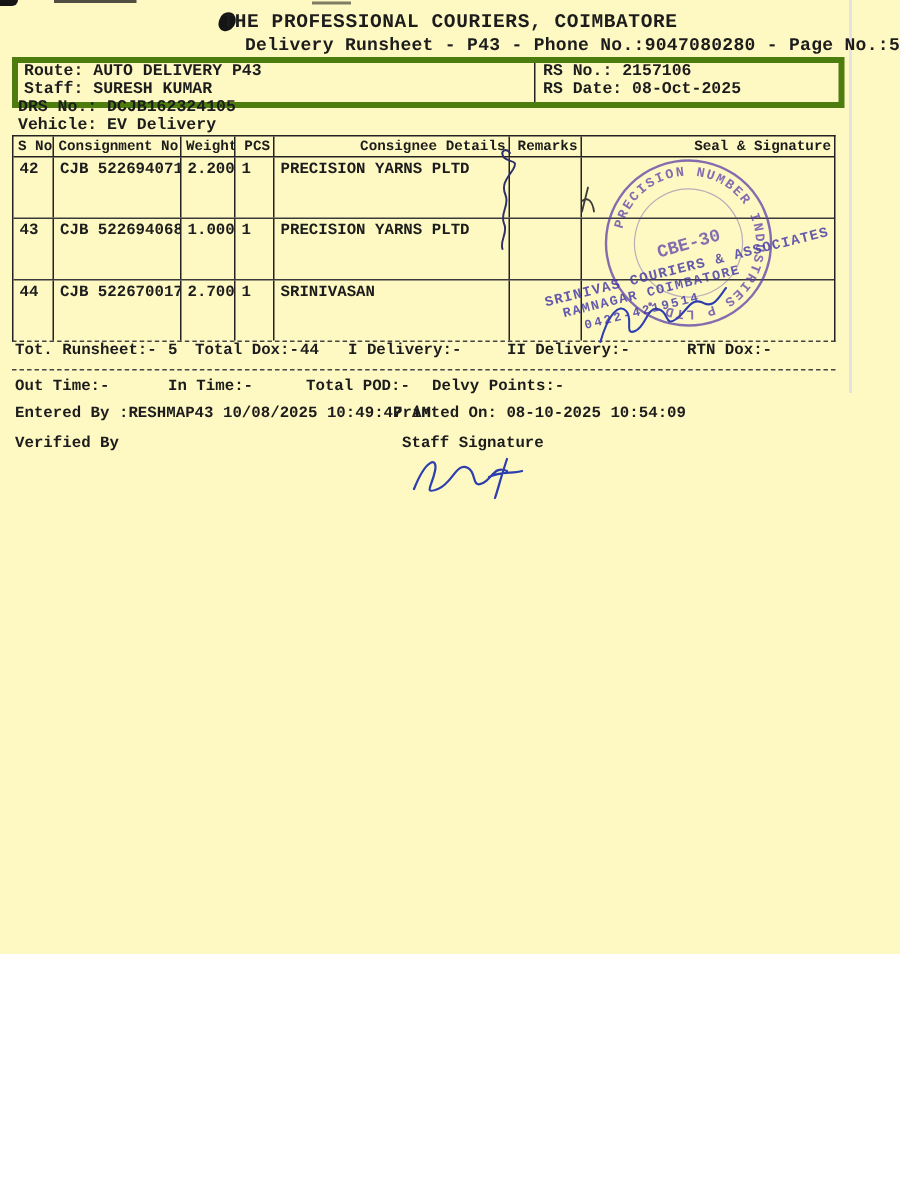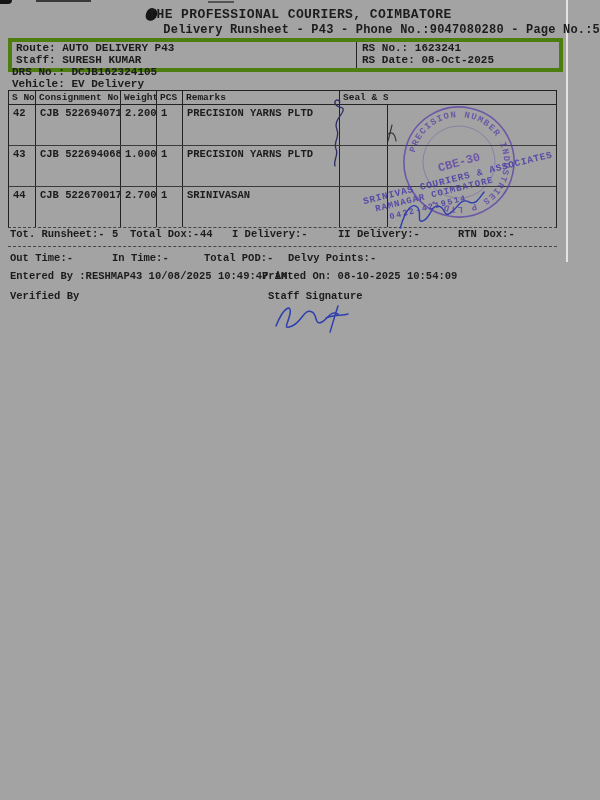--- a/index.html
+++ b/index.html
@@ -1,18 +1,18 @@
 <!DOCTYPE html>
 <html><head>
 <meta charset="utf-8">
 <style>
   html,body { margin:0; padding:0; background:#ffffff; }
   #page {
-    position:relative; width:600px; height:800px; overflow:hidden;
-    background:#a3a3a3;
+    position:relative; width:600px; height:636px; overflow:hidden;
+    background:#fef9c3;
     font-family:"Liberation Mono","DejaVu Sans Mono",monospace;
     color:#1c1c1c;
   }
   .abs { position:absolute; white-space:nowrap; font-weight:bold; }
   .fs13 { font-size:13px; letter-spacing:.4px; }
   .fs12 { font-size:12px; letter-spacing:.2px; }
   .fs11 { font-size:11px; }
   .fs10 { font-size:10.5px; }
 
   .title-wrap { left:0; top:7px; width:600px; text-align:center; }
@@ -32,21 +32,21 @@
   }
   .t-row { display:grid; grid-template-columns:27px 85px 36px 26px 157px 48px auto; }
   .t-row.header { border-bottom:1px solid #222; }
   .t-row.data { height:40px; border-bottom:1px solid #3a3a3a; }
   .t-row.data:last-child { border-bottom:none; }
   .t-cell {
     border-right:1px solid #222; padding:2px 3px 1px 4px;
     font-size:10.5px; font-weight:bold; overflow:hidden; white-space:nowrap;
   }
   .t-row .t-cell:last-child { border-right:none; }
-  .t-row.header .t-cell { font-size:9.5px; padding:1px 2px 1px 3px; }
+  .t-row.header .t-cell { font-size:9.5px; padding:1px 2px 1px 3px;text-align:right; }
 
   .dashed-rule { position:absolute; left:8px; width:549px; border-top:1px dashed #444; height:0; }
 
   .sig { position:absolute; }
   .sig path { fill:none; stroke-linecap:round; stroke-linejoin:round; }
 
   .round-stamp {
     position:absolute; left:393px; top:96px;
     transform:rotate(12deg); opacity:.88;
   }
@@ -80,32 +80,33 @@
   <div class="artifact a4"></div>
   <div class="scan-edge"></div>
 
   <div class="abs fs13 title-wrap">THE PROFESSIONAL COURIERS, COIMBATORE</div>
   <div class="abs fs12 subtitle-wrap">Delivery Runsheet - P43 - Phone No.:9047080280 - Page No.:5</div>
 
   <div class="info-box">
     <div class="info-divider"></div>
     <span class="abs" style="left:4px; top:0;">Route: AUTO DELIVERY P43</span>
     <span class="abs" style="left:4px; top:12px;">Staff: SURESH KUMAR</span>
-    <span class="abs" style="left:350px; top:0;">RS No.: 1623241</span>
+    <span class="abs" style="left:350px; top:0;">RS No.: 2157106</span>
     <span class="abs" style="left:350px; top:12px;">RS Date: 08-Oct-2025</span>
   </div>
   <span class="abs fs11" style="left:12px; top:66px;">DRS No.: DCJB162324105</span>
   <span class="abs fs11" style="left:12px; top:78px;">Vehicle: EV Delivery</span>
 
   <div class="runsheet-table">
     <div class="t-row header">
       <div class="t-cell">S No</div>
       <div class="t-cell">Consignment No</div>
       <div class="t-cell">Weight</div>
       <div class="t-cell">PCS</div>
+      <div class="t-cell">Consignee Details</div>
       <div class="t-cell">Remarks</div>
       <div class="t-cell">Seal &amp; Signature</div>
     </div>
 
     <div class="t-row data">
       <div class="t-cell">42</div>
       <div class="t-cell">CJB 522694071</div>
       <div class="t-cell">2.200</div>
       <div class="t-cell">1</div>
       <div class="t-cell">PRECISION YARNS PLTD</div>

